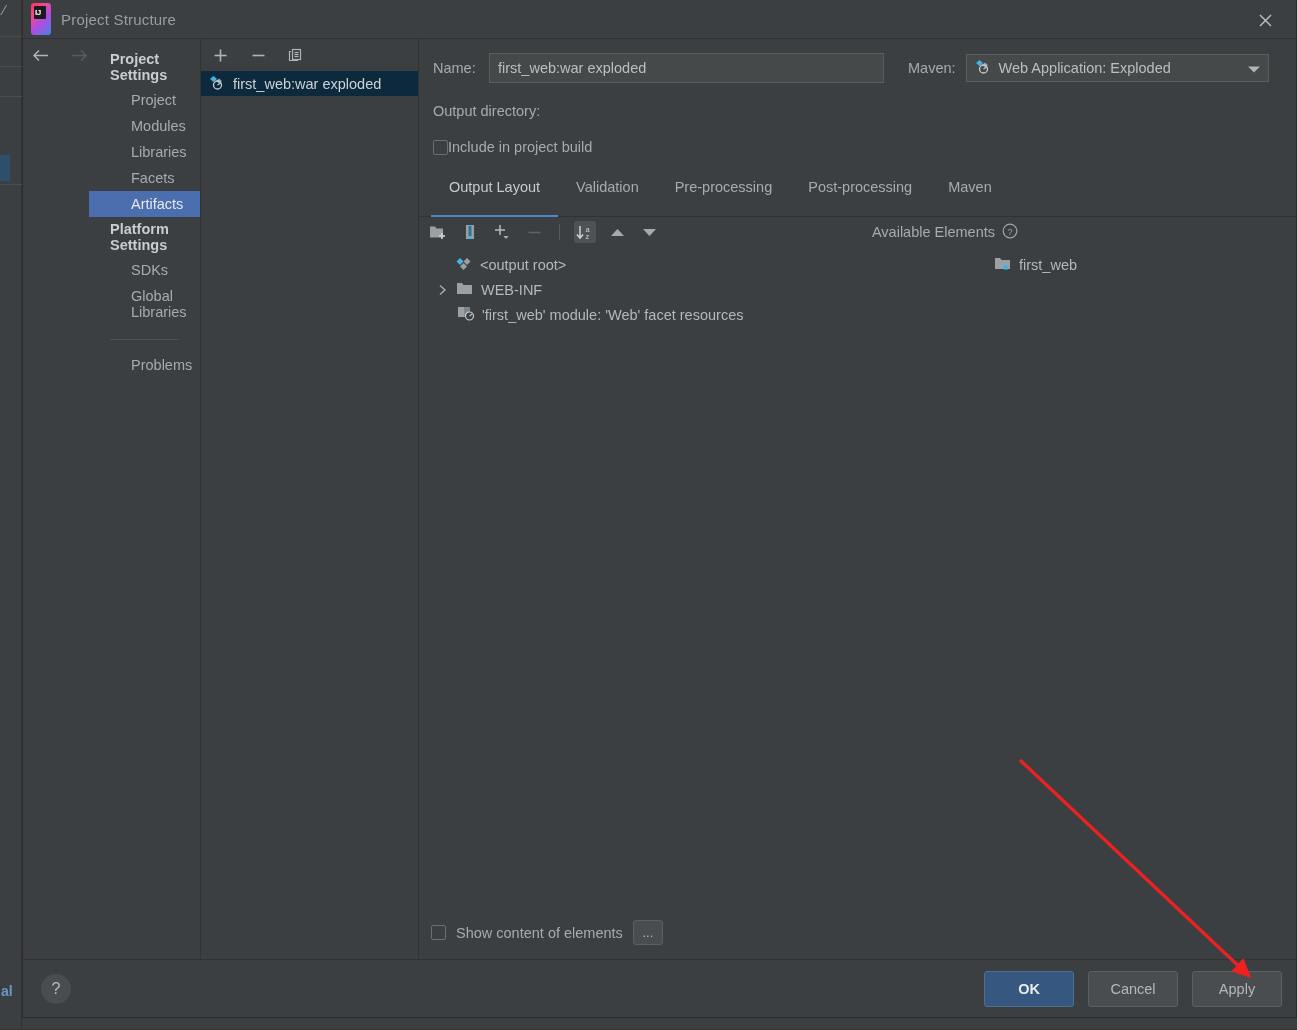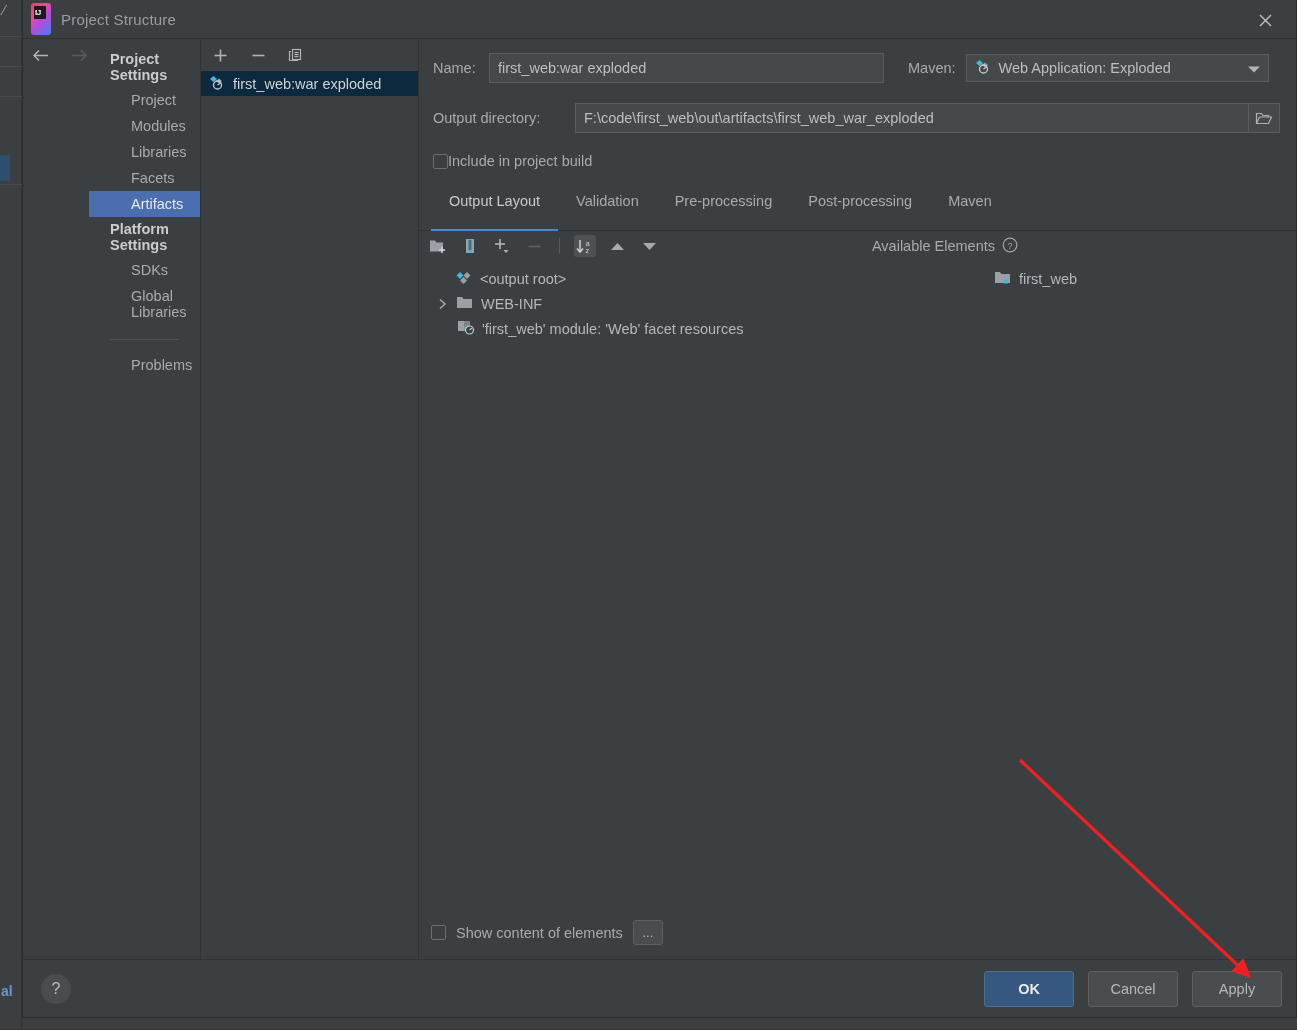--- a/index.html
+++ b/index.html
@@ -398,29 +398,20 @@
             <span>
               <svg width="12" height="8" viewBox="0 0 12 8">
                   <polygon points="0,1.5 12,1.5 6,7.5" fill="#b0b4b8"></polygon>
                 </svg>
             </span>
           </div>
         </div>
 
         <div class="form-row">
           <span class="form-label" id="outdir-label">Output directory:</span>
-          <div id="outdir-wrap">
-            <input class="text-input" id="outdir-input" type="text" value="F:\code\first_web\out\artifacts\first_web_war_exploded" style="">
-            <div id="outdir-browse">
-              <svg width="18" height="14" viewBox="0 0 18 14" fill="none" stroke="#aeb2b6" stroke-width="1.2">
-                <path d="M1.5 12.5 V2.5 H6.5 L8 4.5 H13.5 V6"></path>
-                <path d="M1.5 12.5 L4.5 6 H16.5 L13.5 12.5 Z"></path>
-              </svg>
-            </div>
-          </div>
         </div>
 
         <div id="include-row">
           <span class="cb"></span>
           <span class="cb-label">Include in project build</span>
         </div>
       </div>
 
       <div id="tabs">
         <div class="tab active">Output Layout</div>

